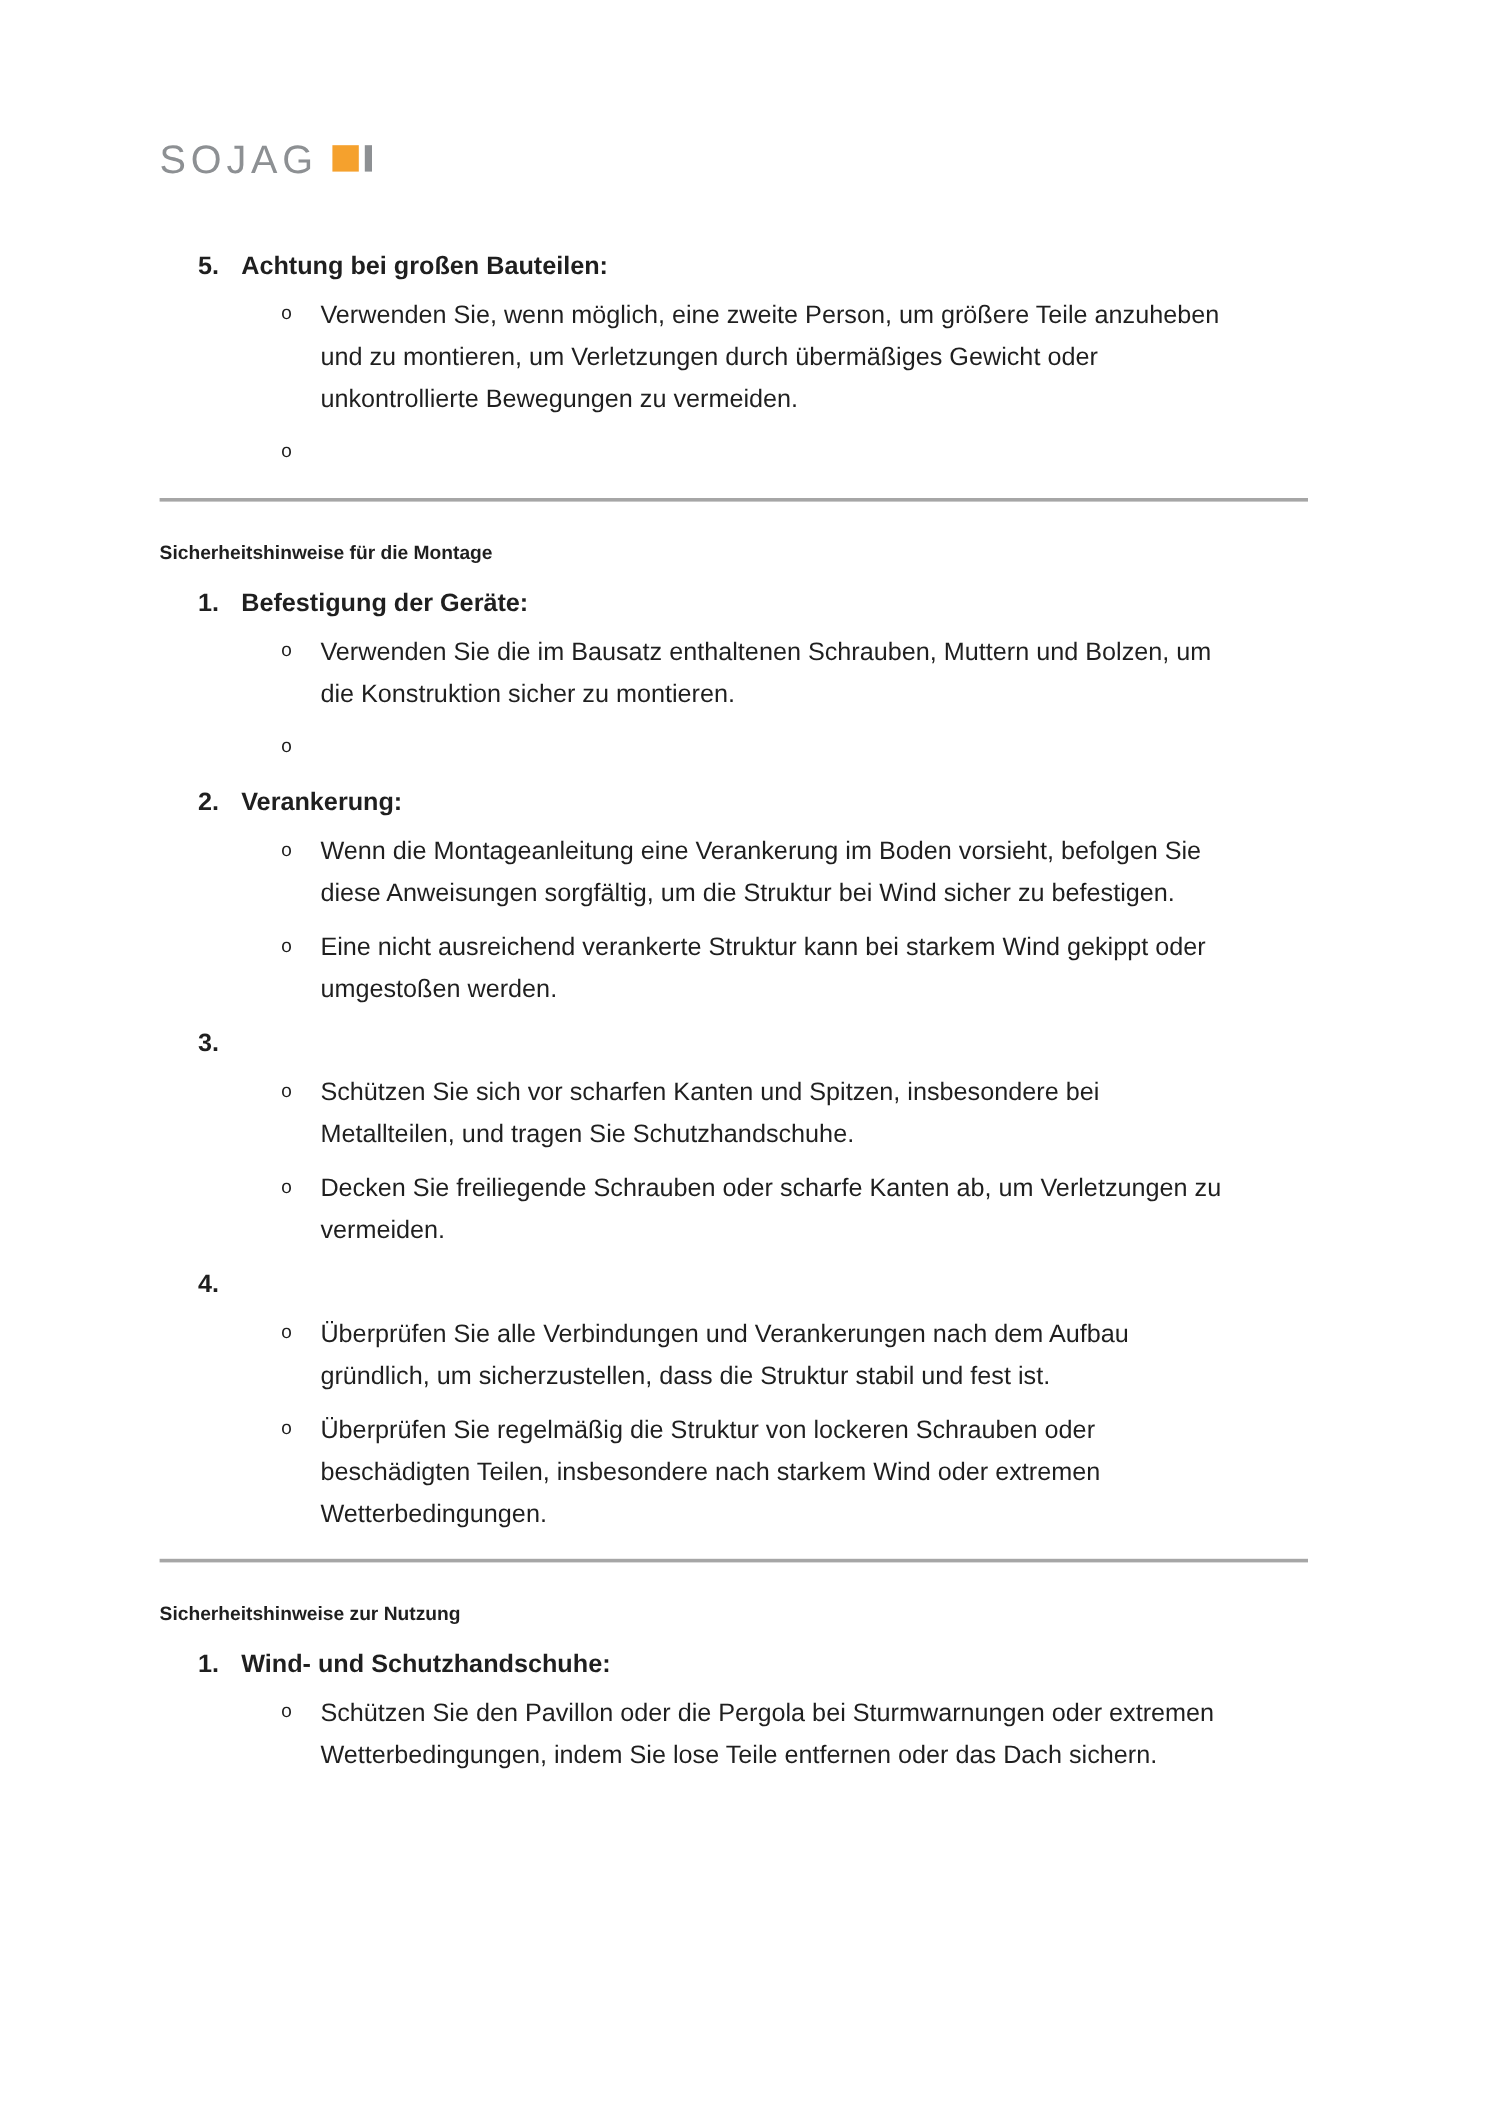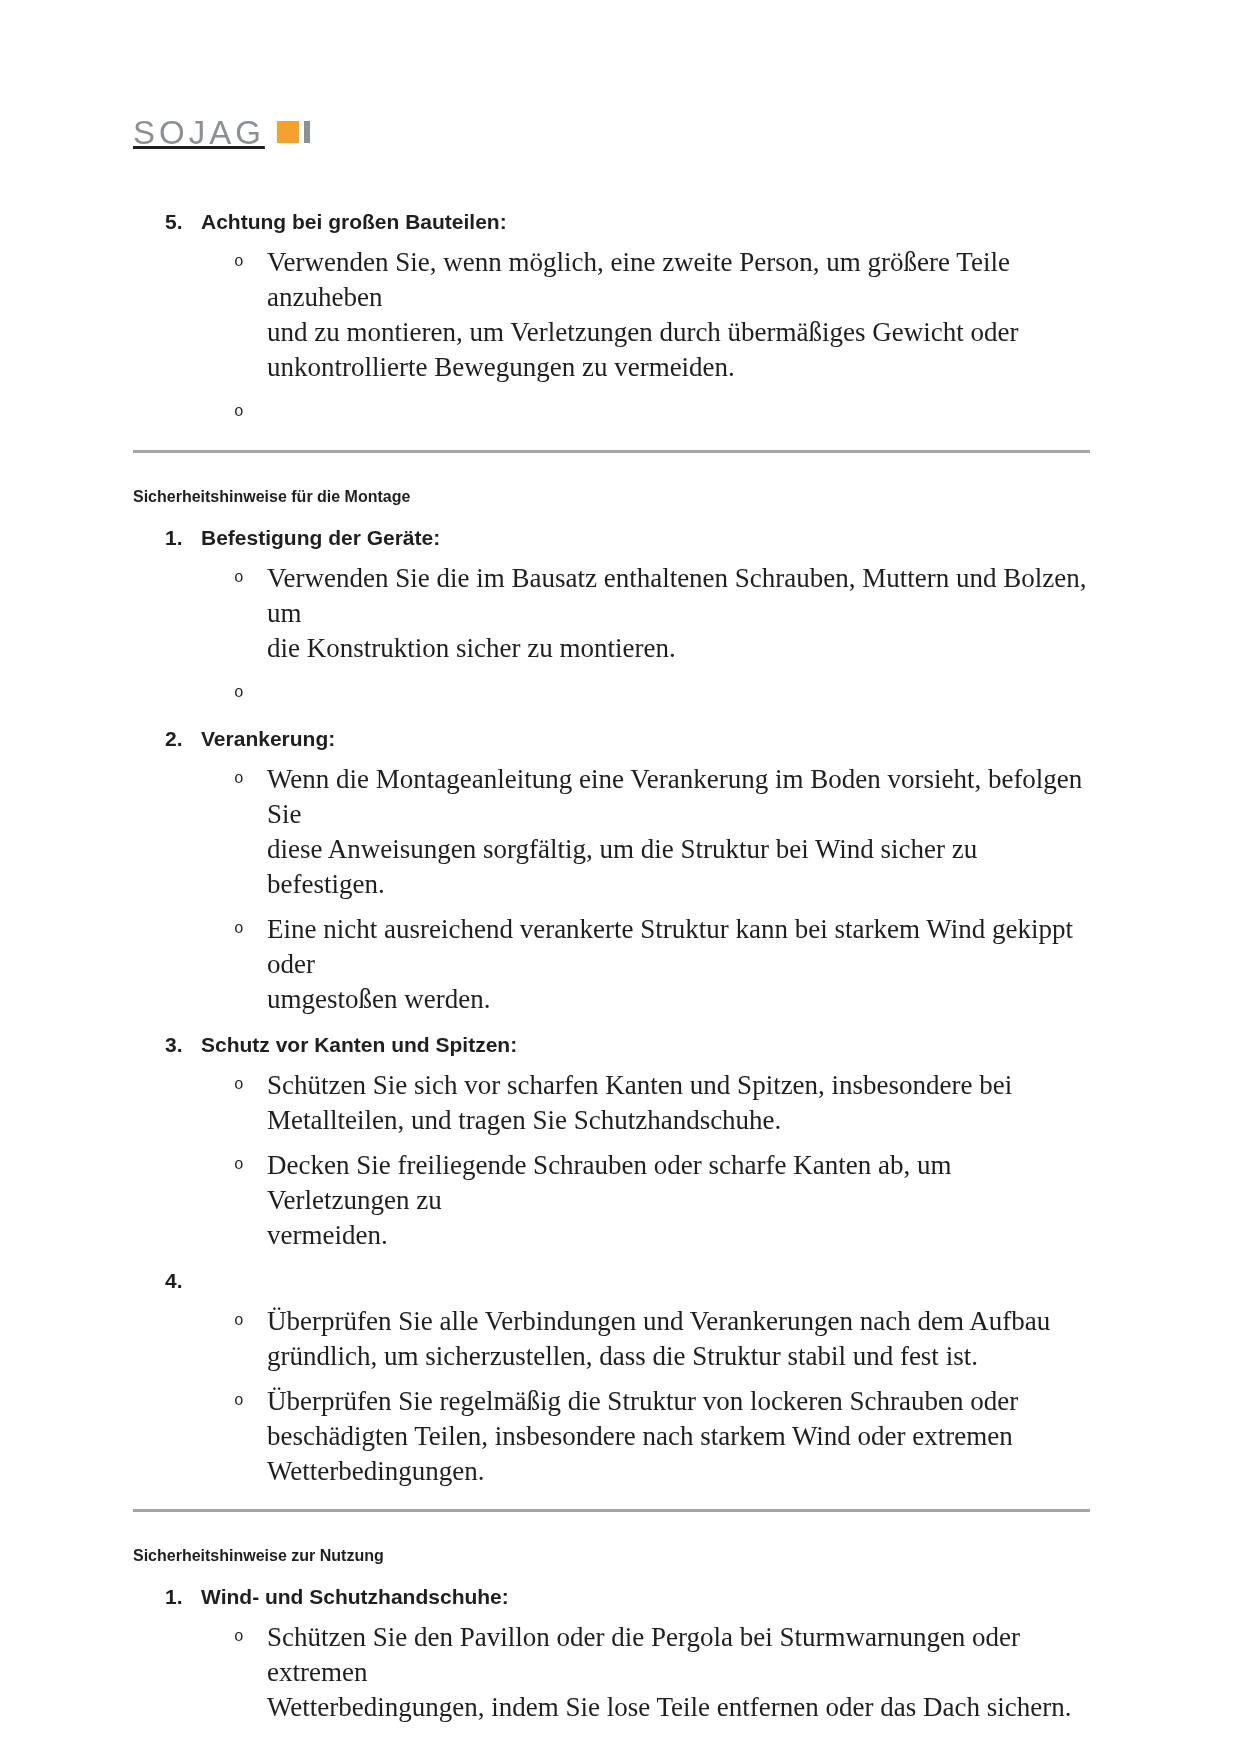--- a/index.html
+++ b/index.html
@@ -15,21 +15,20 @@
     color: #1f1f1f;
     overflow: hidden;
   }
 
   
   .logo-row {
     display: flex;
     align-items: center;
     height: 40px;
     margin-bottom: 52px;
-    text-decoration: underline;
   }
   .logo-text {
     font-size: 33px;
     font-weight: normal;
     color: #8d9093;
     letter-spacing: 4px;
     line-height: 1;
   }
   .logo-square {
     width: 22px;
@@ -74,25 +73,24 @@
   }
   .bullet .marker {
     width: 33px;
     flex: none;
     font-family: "Liberation Mono", monospace;
     font-size: 16px;
     line-height: 35px;
     color: #1f1f1f;
   }
   .bullet .btext {
-    font-size: 27px;
+    font-size: 21px;
     line-height: 35px;
     max-width: 830px;
     white-space: pre-line;
-    font-family: Liberation Serif, serif;
   }
 
   
   .divider {
     border: none;
     border-top: 3px solid #a6a6a6;
     margin: 20px 0 26px 0;
     width: 100%;
   }
 </style>
@@ -148,21 +146,20 @@
 diese Anweisungen sorgfältig, um die Struktur bei Wind sicher zu befestigen.</span>
   </div>
   <div class="bullet">
     <span class="marker">o</span>
     <span class="btext">Eine nicht ausreichend verankerte Struktur kann bei starkem Wind gekippt oder
 umgestoßen werden.</span>
   </div>
 
   <div class="num-heading">
     <span class="num">3.</span>
-    <span class="title">Schutz vor Kanten und Spitzen:</span>
   </div>
   <div class="bullet">
     <span class="marker">o</span>
     <span class="btext">Schützen Sie sich vor scharfen Kanten und Spitzen, insbesondere bei
 Metallteilen, und tragen Sie Schutzhandschuhe.</span>
   </div>
   <div class="bullet">
     <span class="marker">o</span>
     <span class="btext">Decken Sie freiliegende Schrauben oder scharfe Kanten ab, um Verletzungen zu
 vermeiden.</span>

